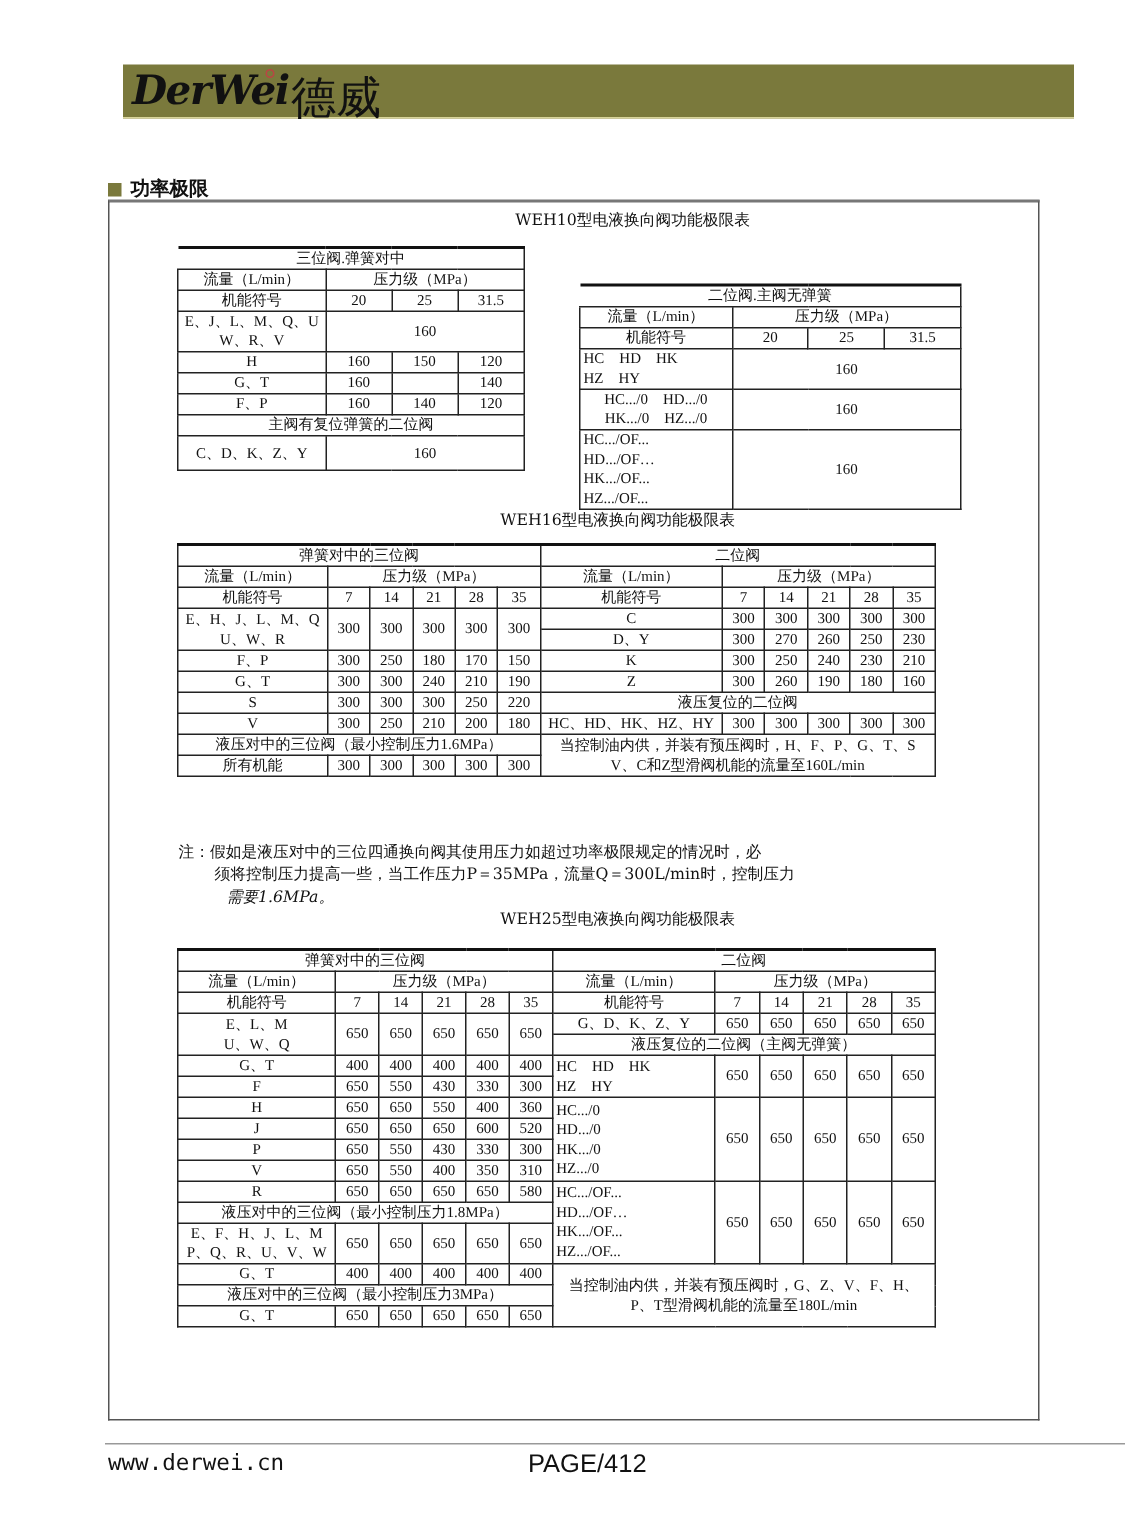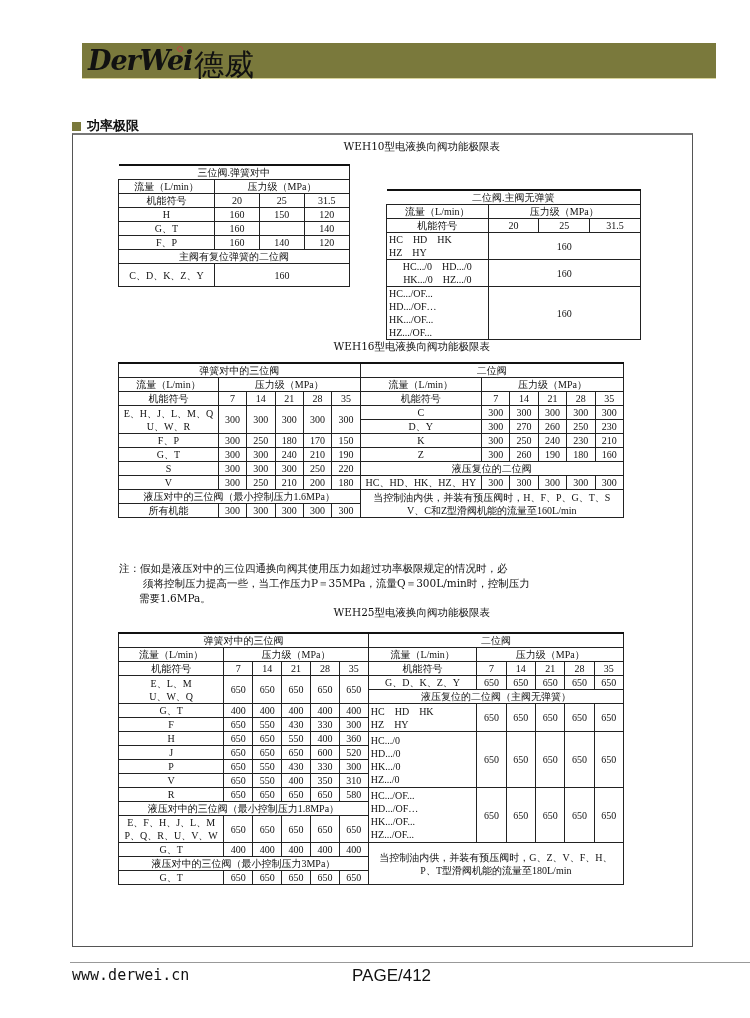--- a/index.html
+++ b/index.html
@@ -48,20 +48,24 @@
           <td style="width: 95px;">流量（L/min）</td>
           <td colspan="3">压力级（MPa）</td>
         </tr>
         <tr>
           <td>机能符号</td>
           <td style="width: 45px;">20</td>
           <td style="width: 45px;">25</td>
           <td style="width: 45px;">31.5</td>
         </tr>
         <tr>
+          <td style="height: 26px;">E、J、L、M、Q、U<br>W、R、V</td>
+          <td colspan="3">160</td>
+        </tr>
+        <tr>
           <td style="height: 13px;">H</td>
           <td>160</td>
           <td>150</td>
           <td>120</td>
         </tr>
         <tr>
           <td style="height: 13px;">G、T</td>
           <td>160</td>
           <td></td>
           <td>140</td>
@@ -227,21 +231,21 @@
           <td>300</td>
           <td>300</td>
         </tr>
       </tbody>
     </table>
   </div>
 
 <div class="note">
   <div style="margin-left:-14px;">注：假如是液压对中的三位四通换向阀其使用压力如超过功率极限规定的情况时，必</div>
   <div style="margin-left:10px;">须将控制压力提高一些，当工作压力P＝35MPa，流量Q＝300L/min时，控制压力</div>
-  <div style="margin-left:6px;">需要1.6MPa。</div>
+  <div style="margin-left:18px;font-style:italic;">需要1.6MPa。</div>
 </div>
 
 <div class="tt" style="left:290px;top:606px;width:200px;">WEH25型电液换向阀功能极限表</div>
 <div id="weh25">
     <table style="left: 118px; top: 632px; width: 506px;">
       <tbody>
         <tr class="tb">
           <td colspan="6">弹簧对中的三位阀</td>
           <td colspan="6">二位阀</td>
         </tr>

